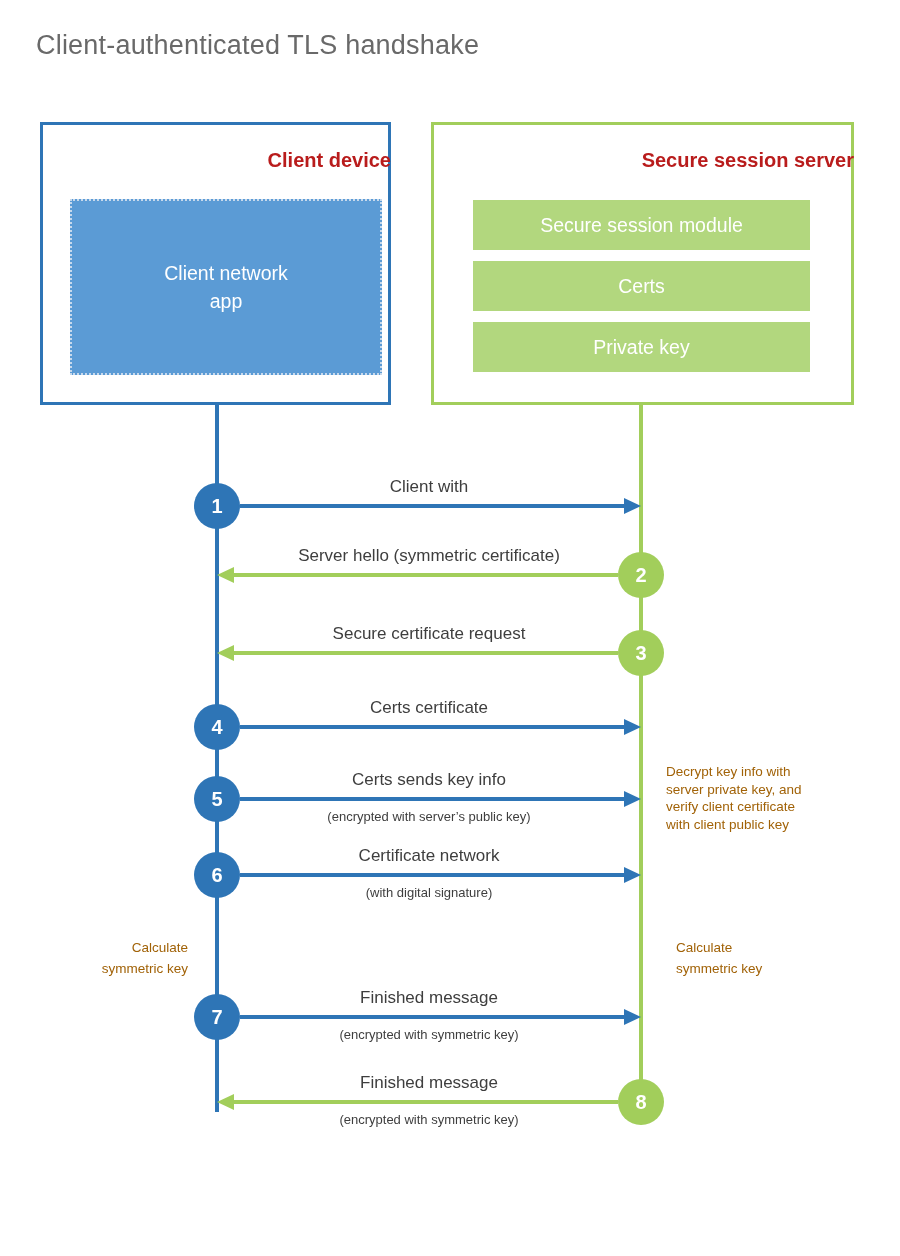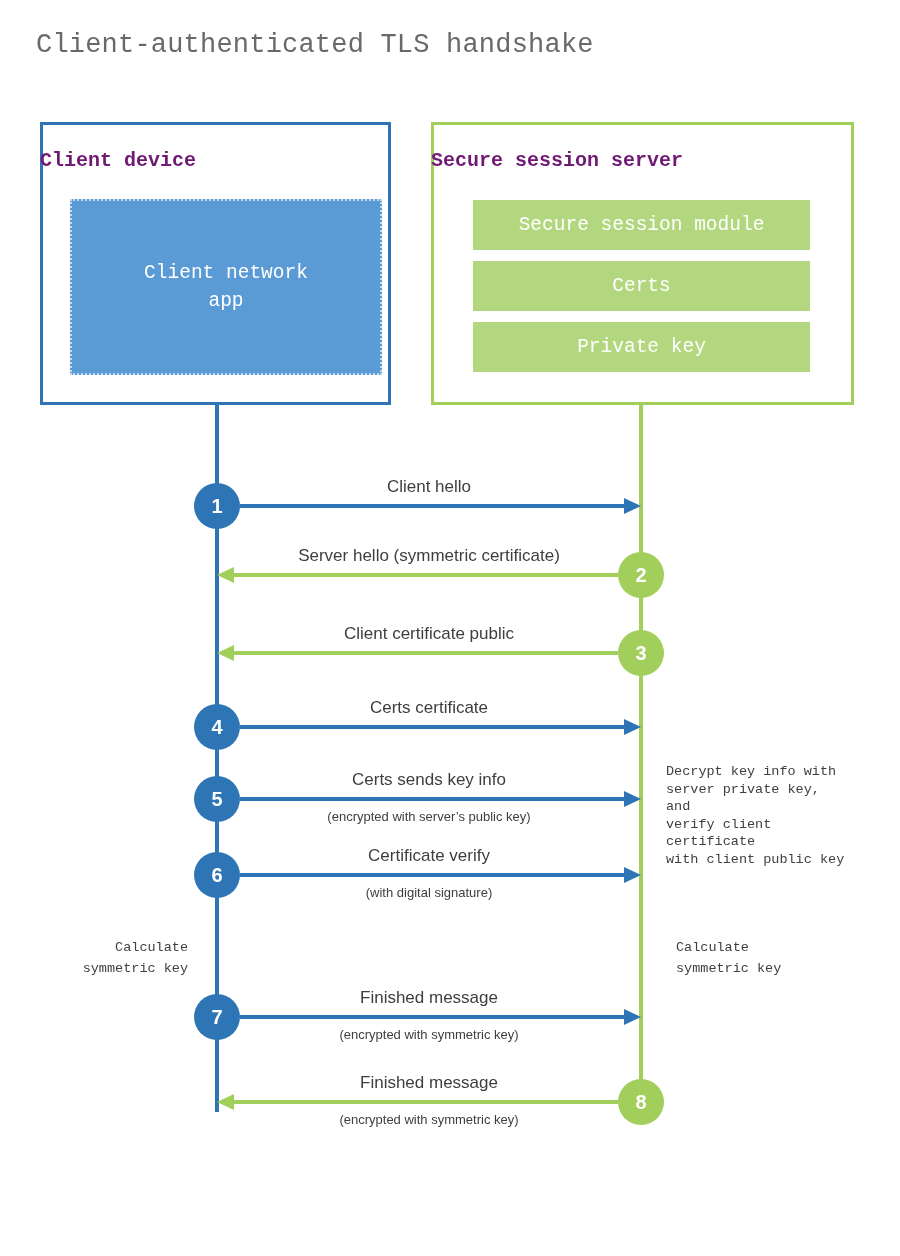--- a/index.html
+++ b/index.html
@@ -1,29 +1,29 @@
 <!DOCTYPE html>
 <html><head>
 <meta charset="utf-8">
 <style>
   html,body{margin:0;padding:0;background:#ffffff;}
   #page{
     position:relative;width:900px;height:1256px;background:#ffffff;overflow:hidden;
     font-family:"Liberation Sans","DejaVu Sans",sans-serif;
   }
-  .abs{position:absolute;font-family:Liberation Mono, monospace;}
+  .abs{position:absolute;}
 
   
   #title{left:36px;top:30px;font-size:27px;font-weight:300;color:#696969;letter-spacing:0.2px;}
 
   
   .actor-box{box-sizing:border-box;background:#ffffff;z-index:2;}
   #client-box{left:40px;top:122px;width:351px;height:283px;border:3px solid #2e75b6;}
   #server-box{left:431px;top:122px;width:423px;height:283px;border:3px solid #a2ce5b;}
-  .actor-title{font-size:20px;font-weight:bold;color:#701a75;text-align:left;z-index:3;}
+  .actor-title{font-size:20px;font-weight:bold;color:#b91c1c;text-align:right;z-index:3;}
   #client-title{left:40px;top:149px;width:351px;}
   #server-title{left:431px;top:149px;width:423px;}
 
   #app-box{
     left:70px;top:199px;width:312px;height:176px;box-sizing:border-box;
     background:#5b9bd5;border:2px dotted #c7d9ec;color:#ffffff;font-size:19.5px;
     display:flex;align-items:center;justify-content:center;text-align:center;
     white-space:pre-line;line-height:1.45;z-index:3;
   }
   .module-bar{
@@ -60,21 +60,21 @@
   .flow.num-left .badge{left:-23px;}
   .flow.num-right .badge{right:-23px;}
   .flow .label{position:absolute;bottom:9px;left:0;right:0;text-align:center;
     font-size:17px;color:#3e3e3e;}
   .flow .sub{position:absolute;top:10px;left:0;right:0;text-align:center;
     font-size:13px;color:#3e3e3e;}
   #flow-0{top:506px;} #flow-1{top:575px;} #flow-2{top:653px;} #flow-3{top:727px;}
   #flow-4{top:799px;} #flow-5{top:875px;} #flow-6{top:1017px;} #flow-7{top:1102px;}
 
   
-  .note{font-size:13.5px;color:#404040;line-height:1.3;white-space:pre-line;z-index:3;}
+  .note{font-size:13.5px;color:#a16207;line-height:1.3;white-space:pre-line;z-index:3;}
   #server-note{left:666px;top:763px;width:180px;text-align:left;}
   #calc-left{left:58px;top:938px;width:130px;text-align:right;line-height:1.55;}
   #calc-right{left:676px;top:938px;width:130px;text-align:left;line-height:1.55;}
 </style>
 </head>
 <body>
 
 <div id="page">
 
   <div id="title" class="abs">Client-authenticated TLS handshake</div>
@@ -88,35 +88,35 @@
   <div id="bar-0" class="abs module-bar">Secure session module</div>
   <div id="server-title" class="abs actor-title">Secure session server</div>
   <div id="bar-2" class="abs module-bar">Private key</div>
   <div id="bar-1" class="abs module-bar">Certs</div>
 
   <div id="client-lifeline" class="abs vline"></div>
   <div id="server-lifeline" class="abs vline"></div>
 
   <div id="flow-0" class="flow c-blue dir-right num-left">
     <div class="badge">1</div>
-    <div class="label">Client hello</div>
+    <div class="label">Client with</div>
     <div class="line"></div>
     <div class="head"></div>
   </div>
 
   <div id="flow-1" class="flow c-green dir-left num-right">
     <div class="badge">2</div>
     <div class="label">Server hello (symmetric certificate)</div>
     <div class="line"></div>
     <div class="head"></div>
   </div>
 
   <div id="flow-2" class="flow c-green dir-left num-right">
     <div class="badge">3</div>
-    <div class="label">Client certificate public</div>
+    <div class="label">Secure certificate request</div>
     <div class="line"></div>
     <div class="head"></div>
   </div>
 
   <div id="flow-3" class="flow c-blue dir-right num-left">
     <div class="badge">4</div>
     <div class="label">Certs certificate</div>
     <div class="line"></div>
     <div class="head"></div>
   </div>
@@ -124,21 +124,21 @@
   <div id="flow-4" class="flow c-blue dir-right num-left">
     <div class="badge">5</div>
     <div class="label">Certs sends key info</div>
     <div class="line"></div>
     <div class="head"></div>
     <div class="sub">(encrypted with server’s public key)</div>
   </div>
 
   <div id="flow-5" class="flow c-blue dir-right num-left">
     <div class="badge">6</div>
-    <div class="label">Certificate verify</div>
+    <div class="label">Certificate network</div>
     <div class="line"></div>
     <div class="head"></div>
     <div class="sub">(with digital signature)</div>
   </div>
 
   <div id="flow-6" class="flow c-blue dir-right num-left">
     <div class="badge">7</div>
     <div class="label">Finished message</div>
     <div class="line"></div>
     <div class="head"></div>

